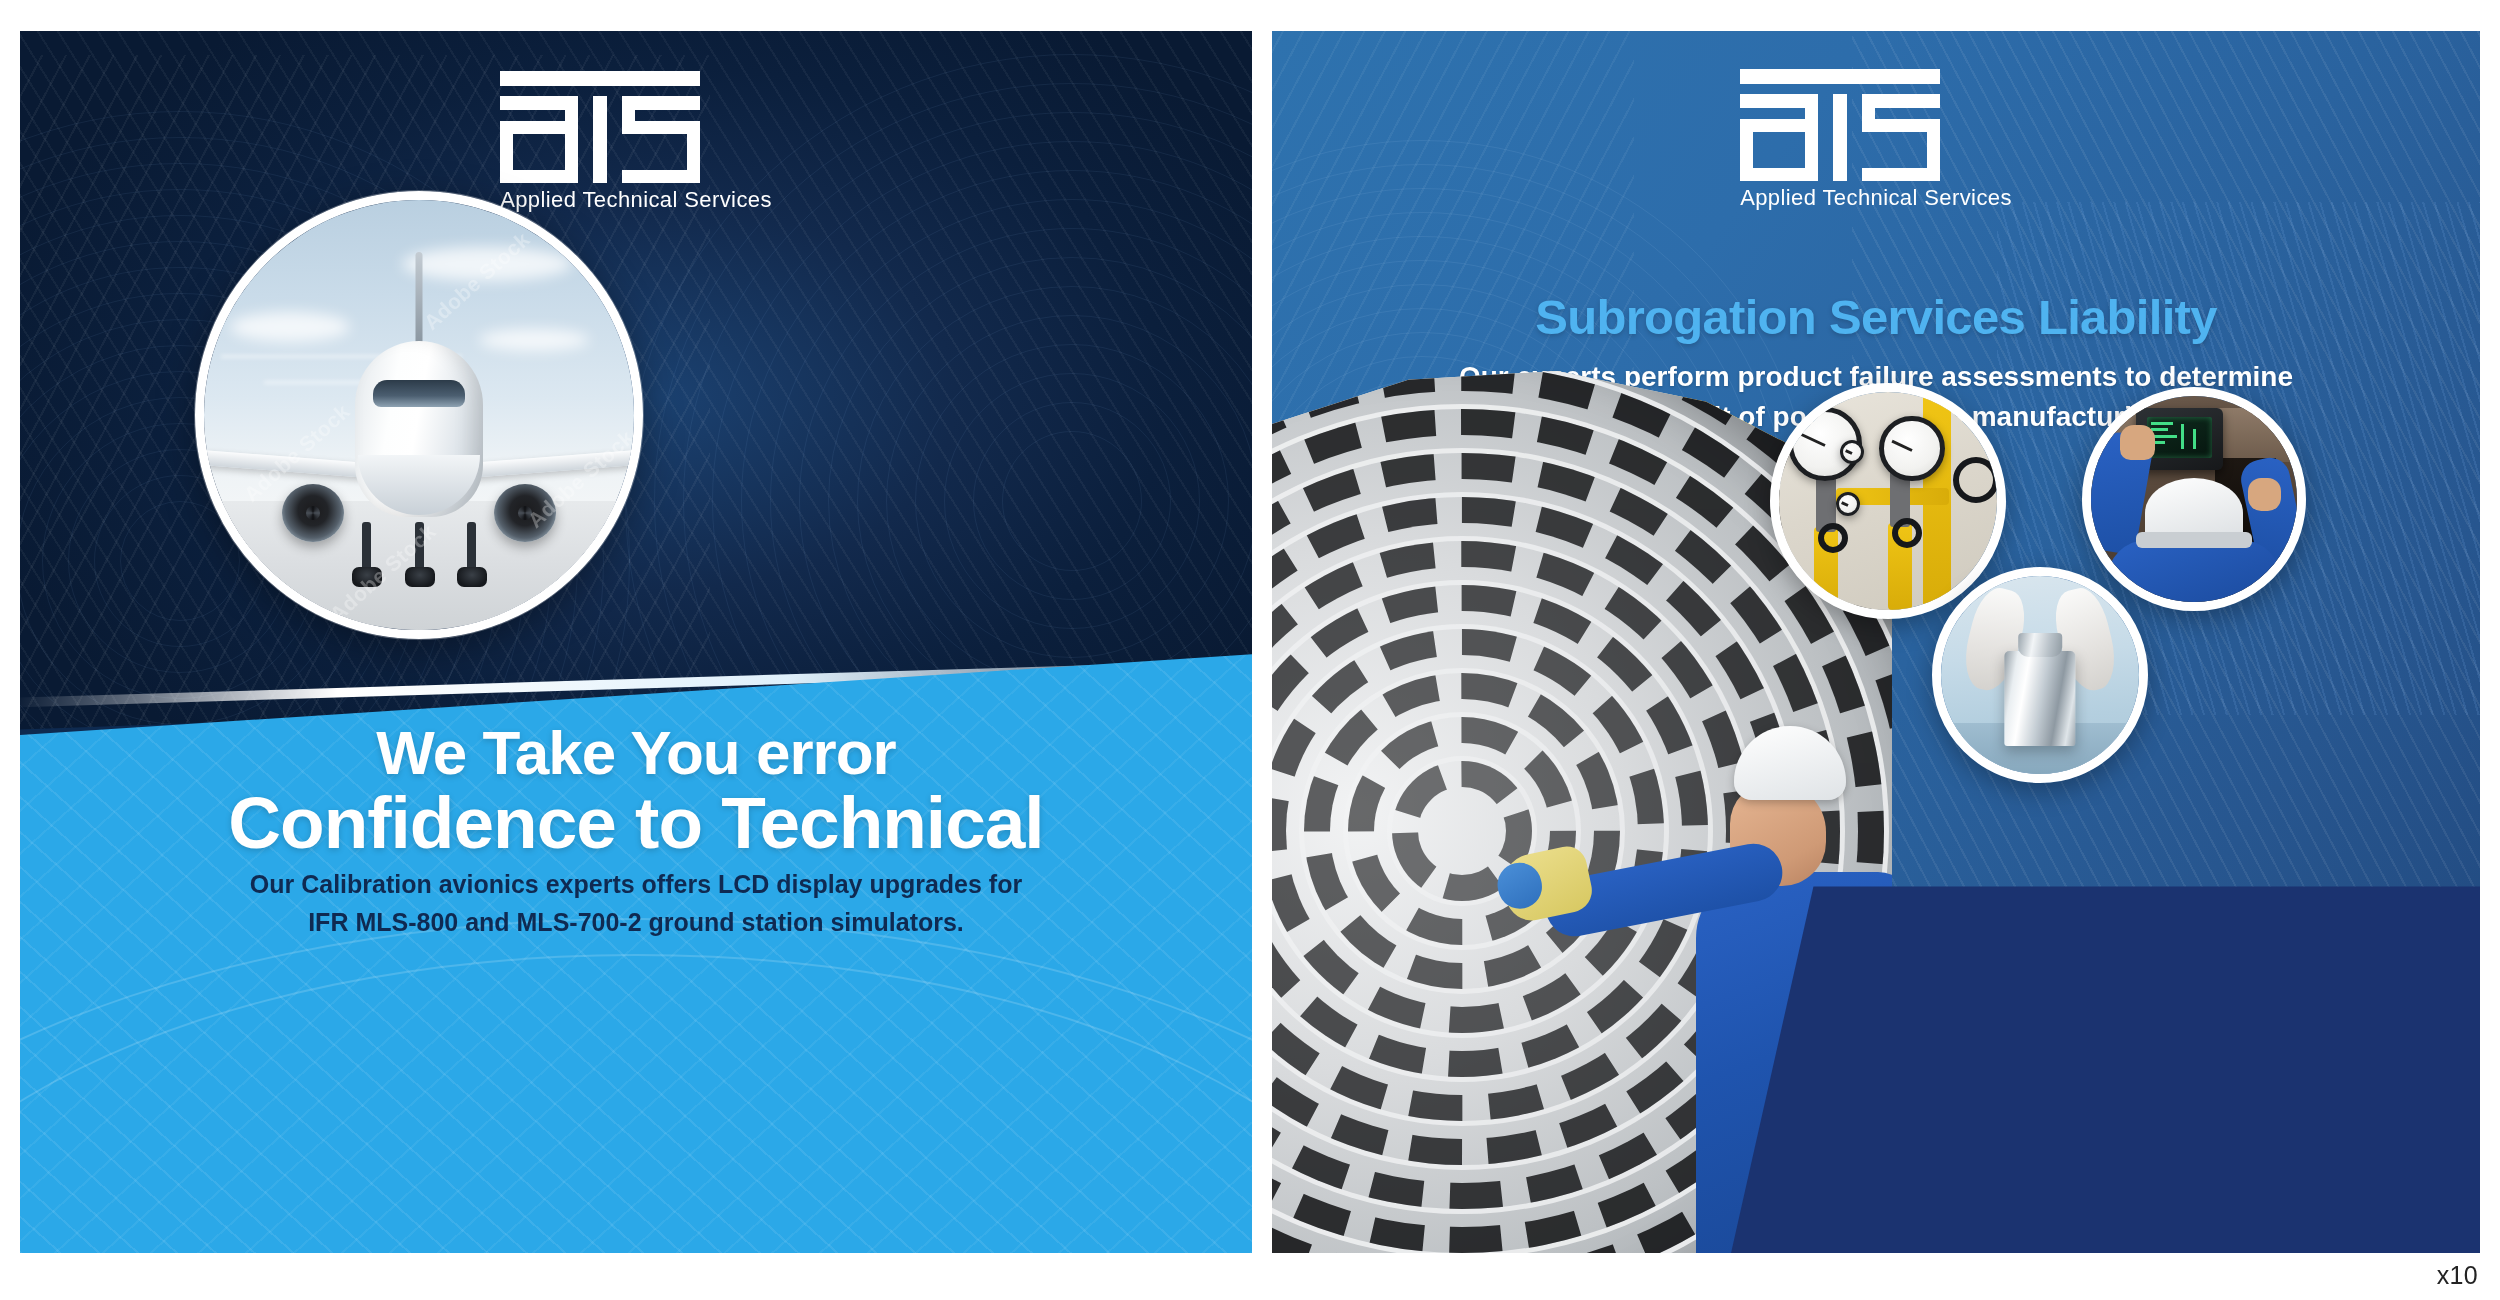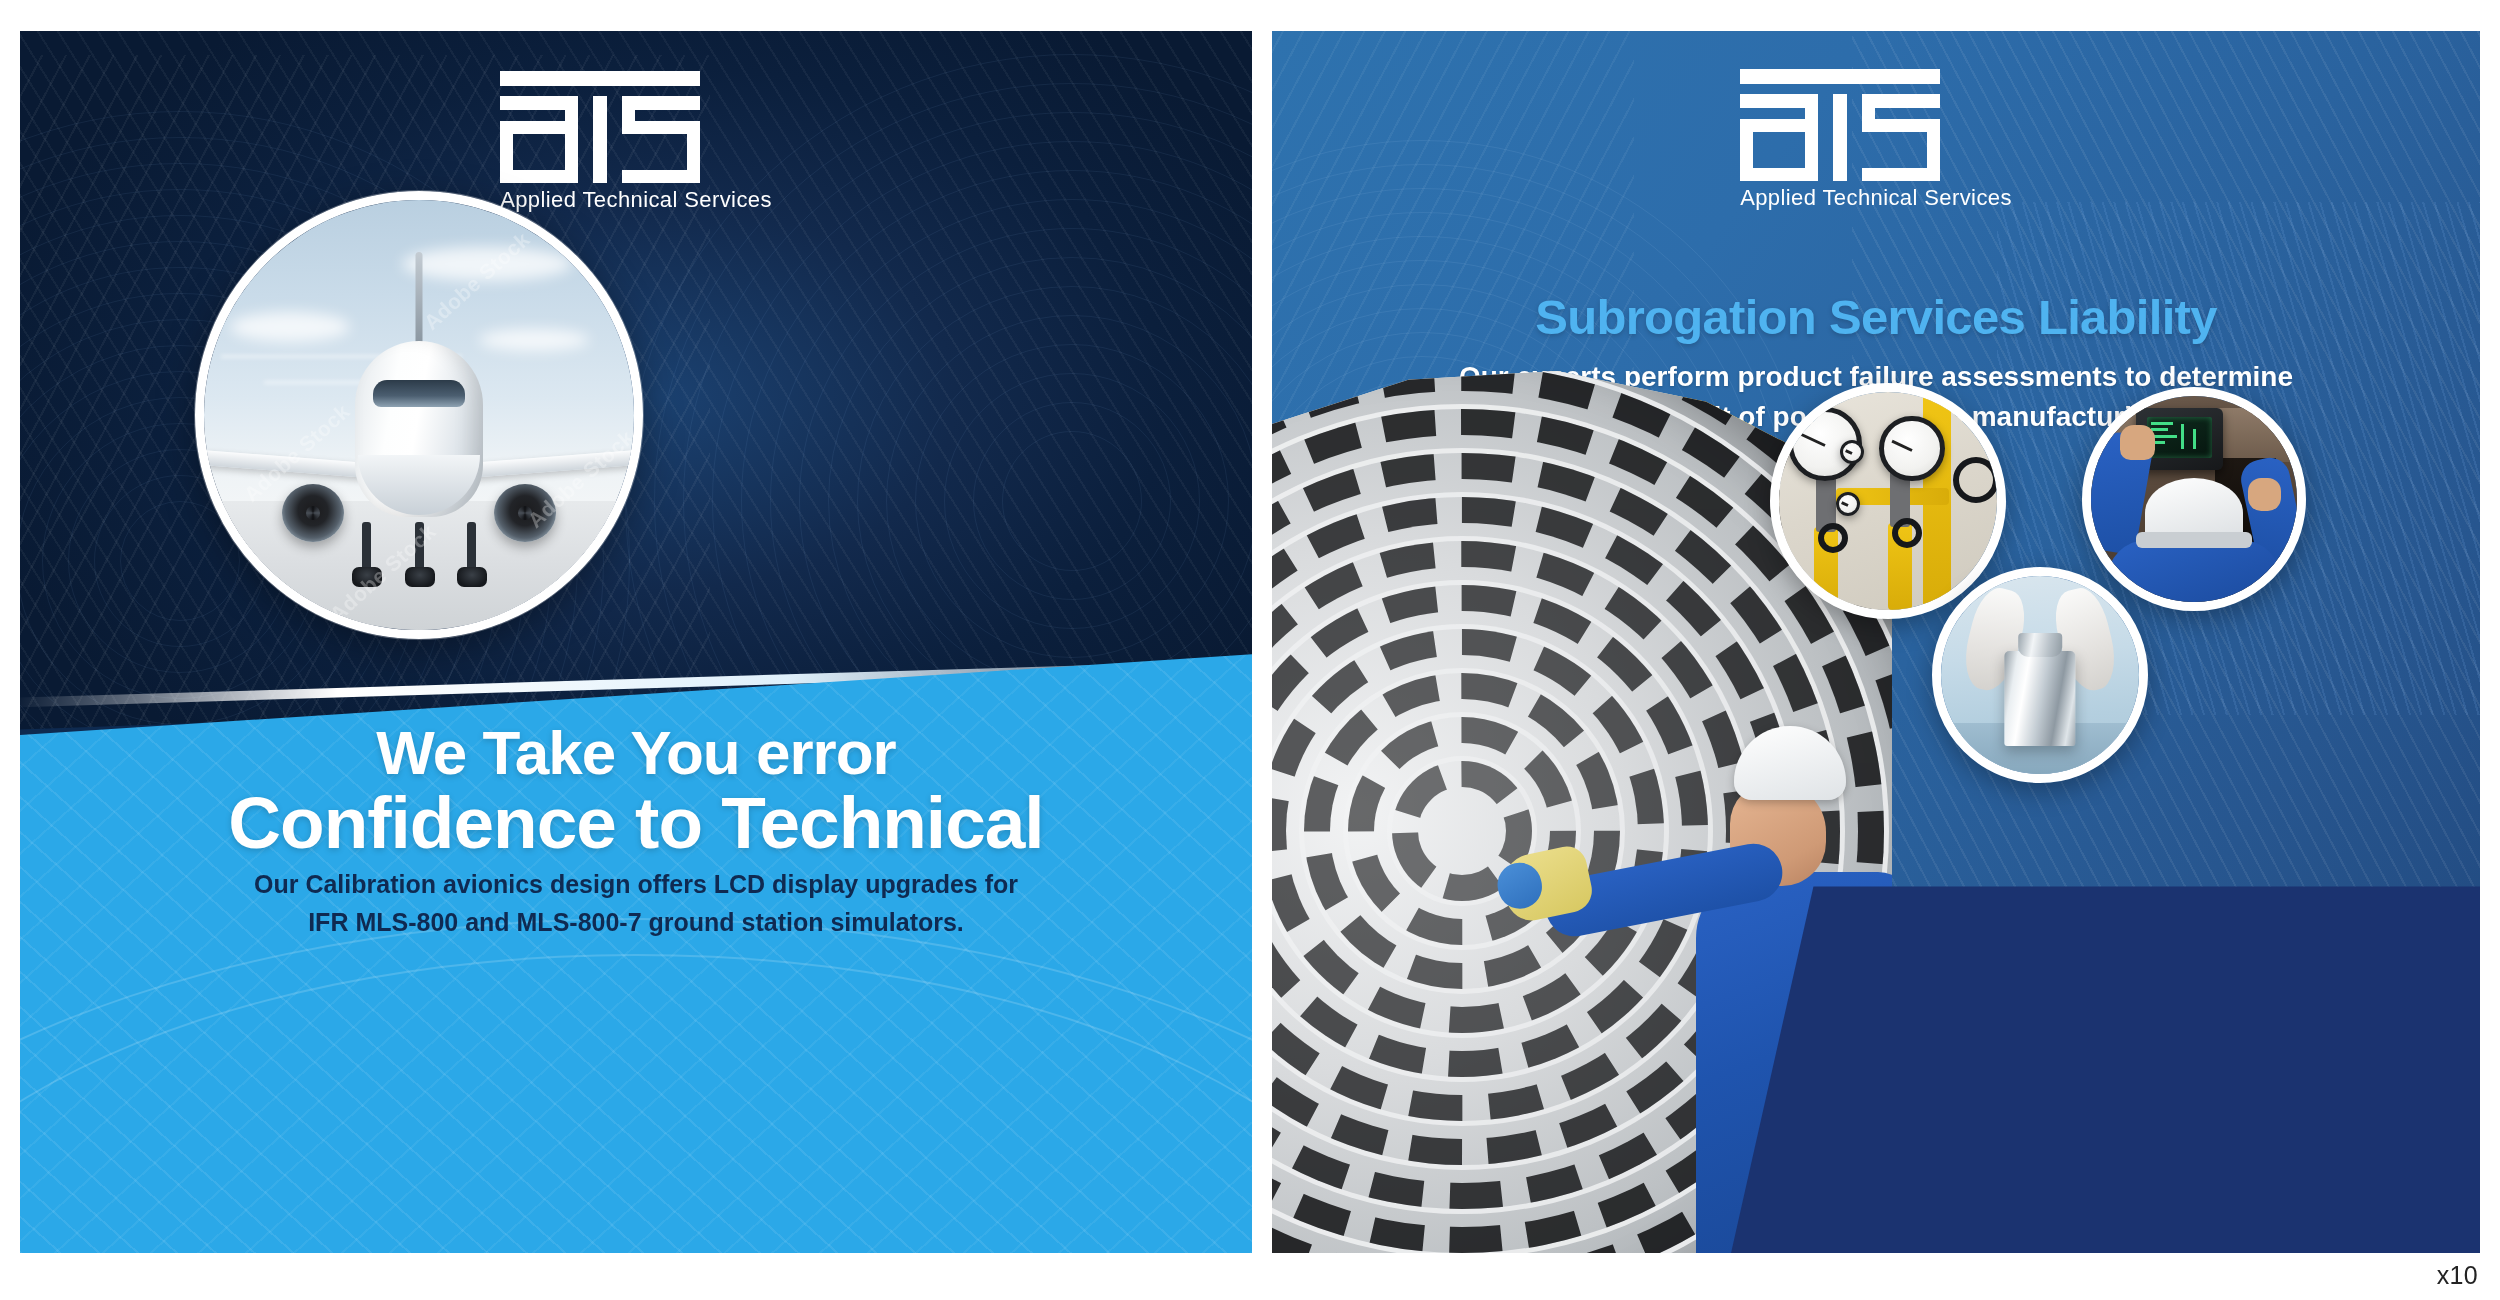--- a/index.html
+++ b/index.html
@@ -459,22 +459,22 @@
         <span class="wm" style="left:72%;top:62%;">Adobe Stock</span>
         <span class="wm" style="left:26%;top:84%;">Adobe Stock</span>
       </div>
     </div>
 
     <div class="lp-title">
       <span class="l1">We Take You error</span>
       <span class="l2">Confidence to Technical</span>
     </div>
     <div class="lp-sub">
-      <div>Our Calibration avionics design offers LCD display upgrades for</div>
-      <div>IFR MLS-800 and MLS-800-7 ground station simulators.</div>
+      <div>Our Calibration avionics experts offers LCD display upgrades for</div>
+      <div>IFR MLS-800 and MLS-700-2 ground station simulators.</div>
     </div>
   </div>
 
   <div class="panel" id="right-panel">
     <div class="rp-bg"></div>
     <div class="rp-facets" id="rp-facets">
         <i style="left: 2%; top: -4%; width: 26%; height: 60%; transform: rotate(14deg); opacity: 0.06;"></i>
         <i style="left: 22%; top: -10%; width: 18%; height: 80%; transform: rotate(10deg); opacity: 0.05;"></i>
         <i style="left: 58%; top: -6%; width: 22%; height: 52%; transform: rotate(-16deg); opacity: 0.05;"></i>
         <i style="left: 74%; top: 20%; width: 30%; height: 70%; transform: rotate(18deg); opacity: 0.045;"></i>

